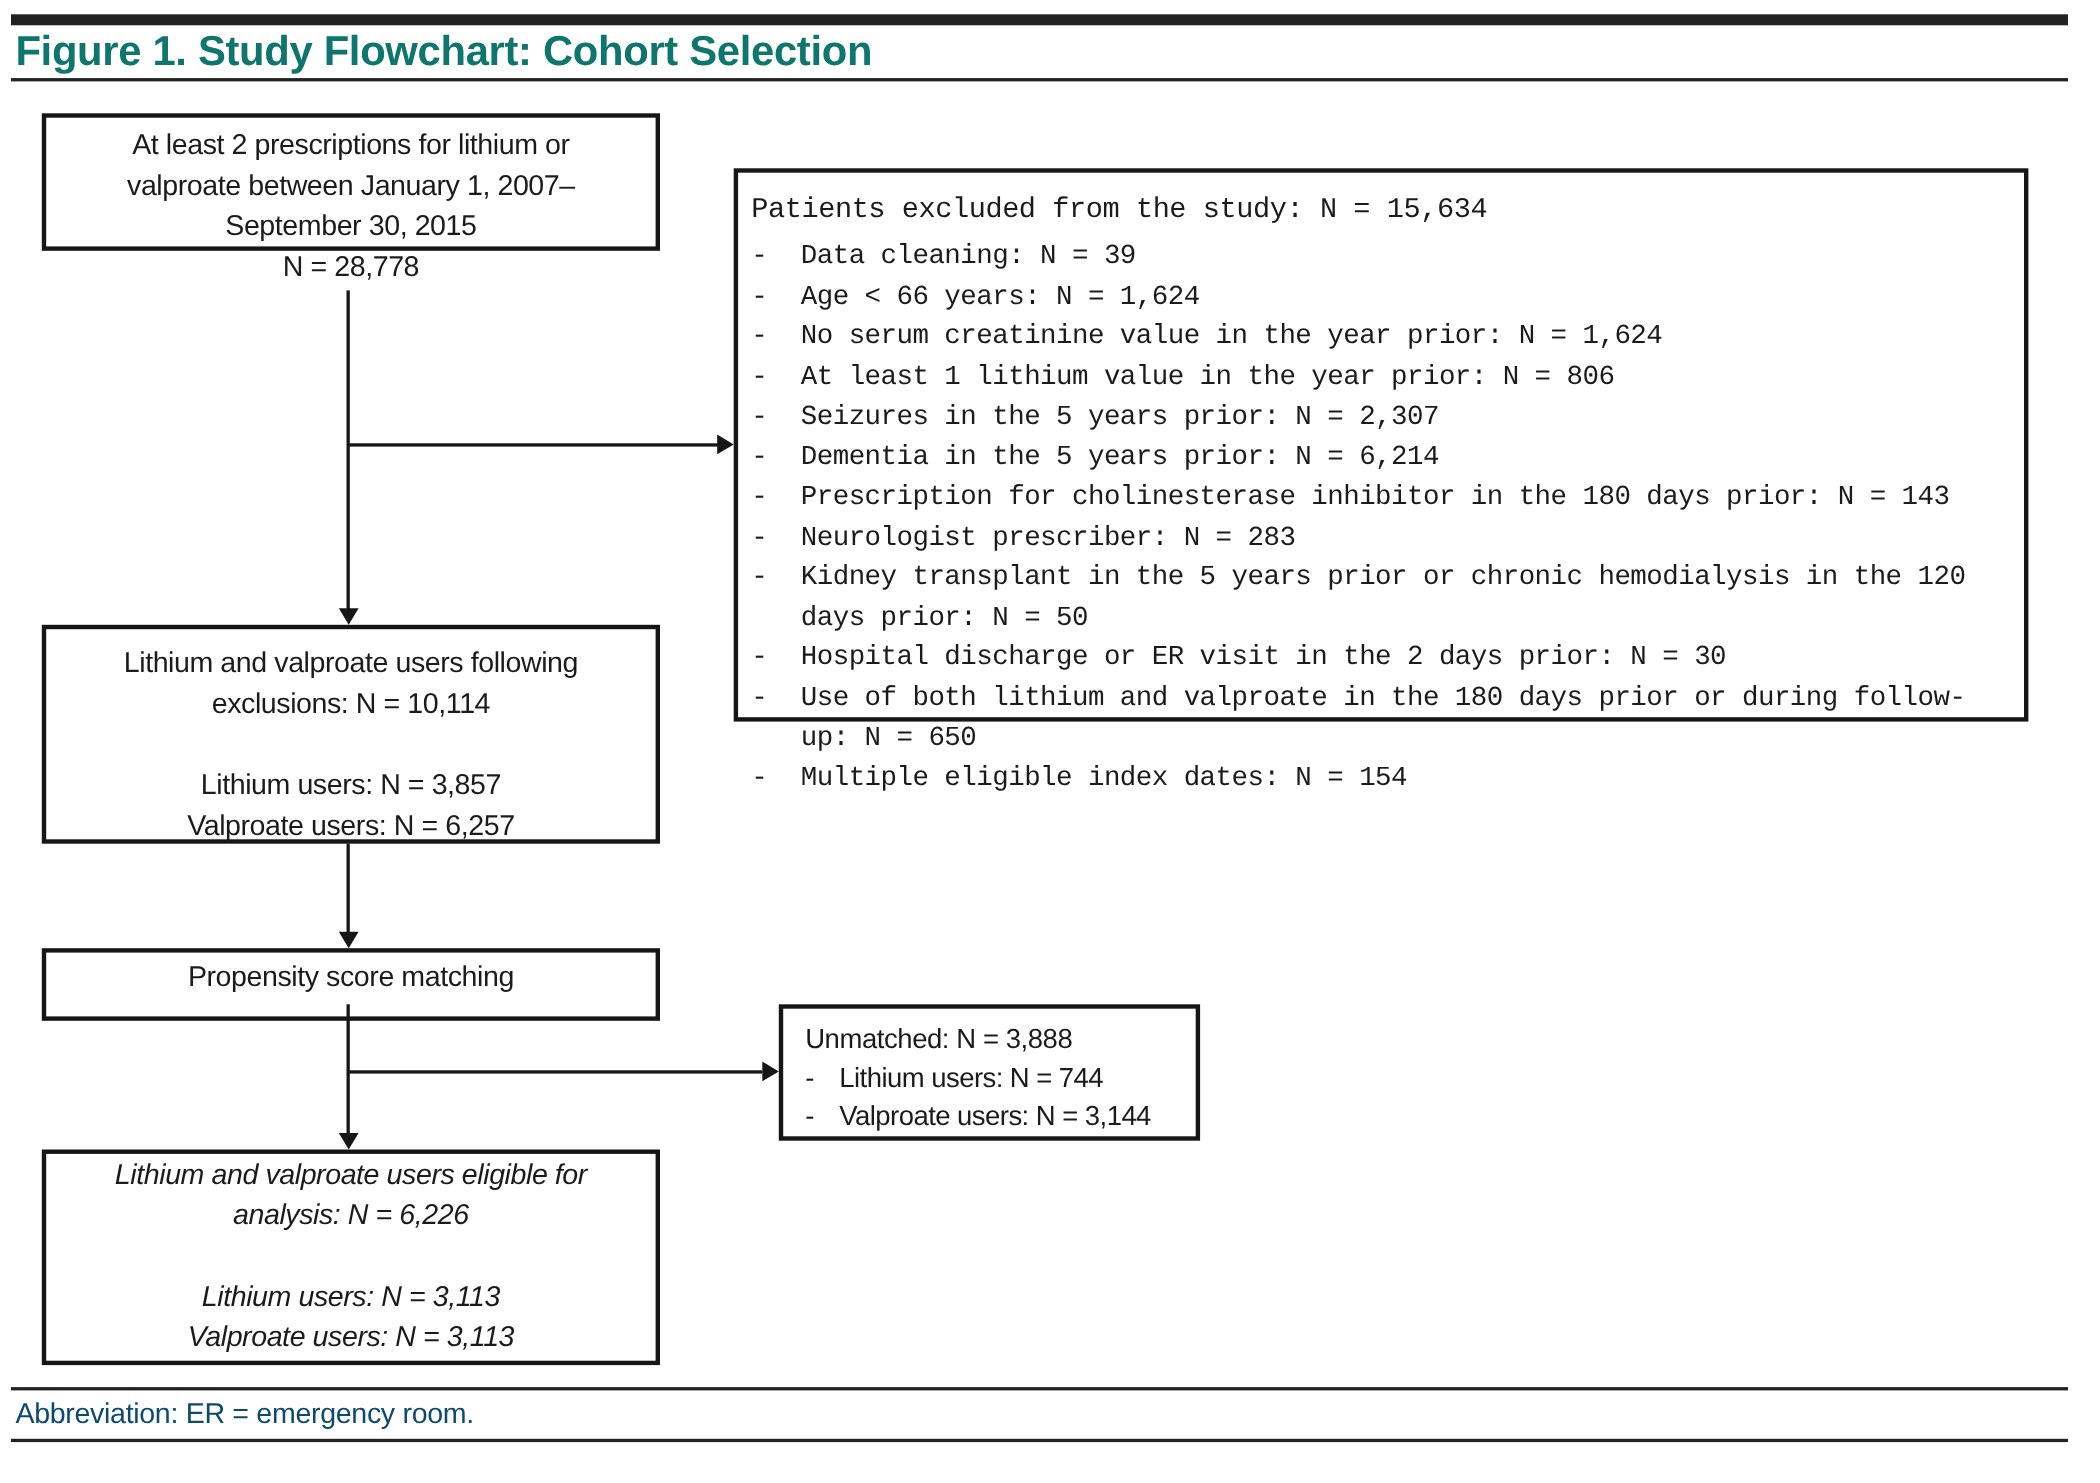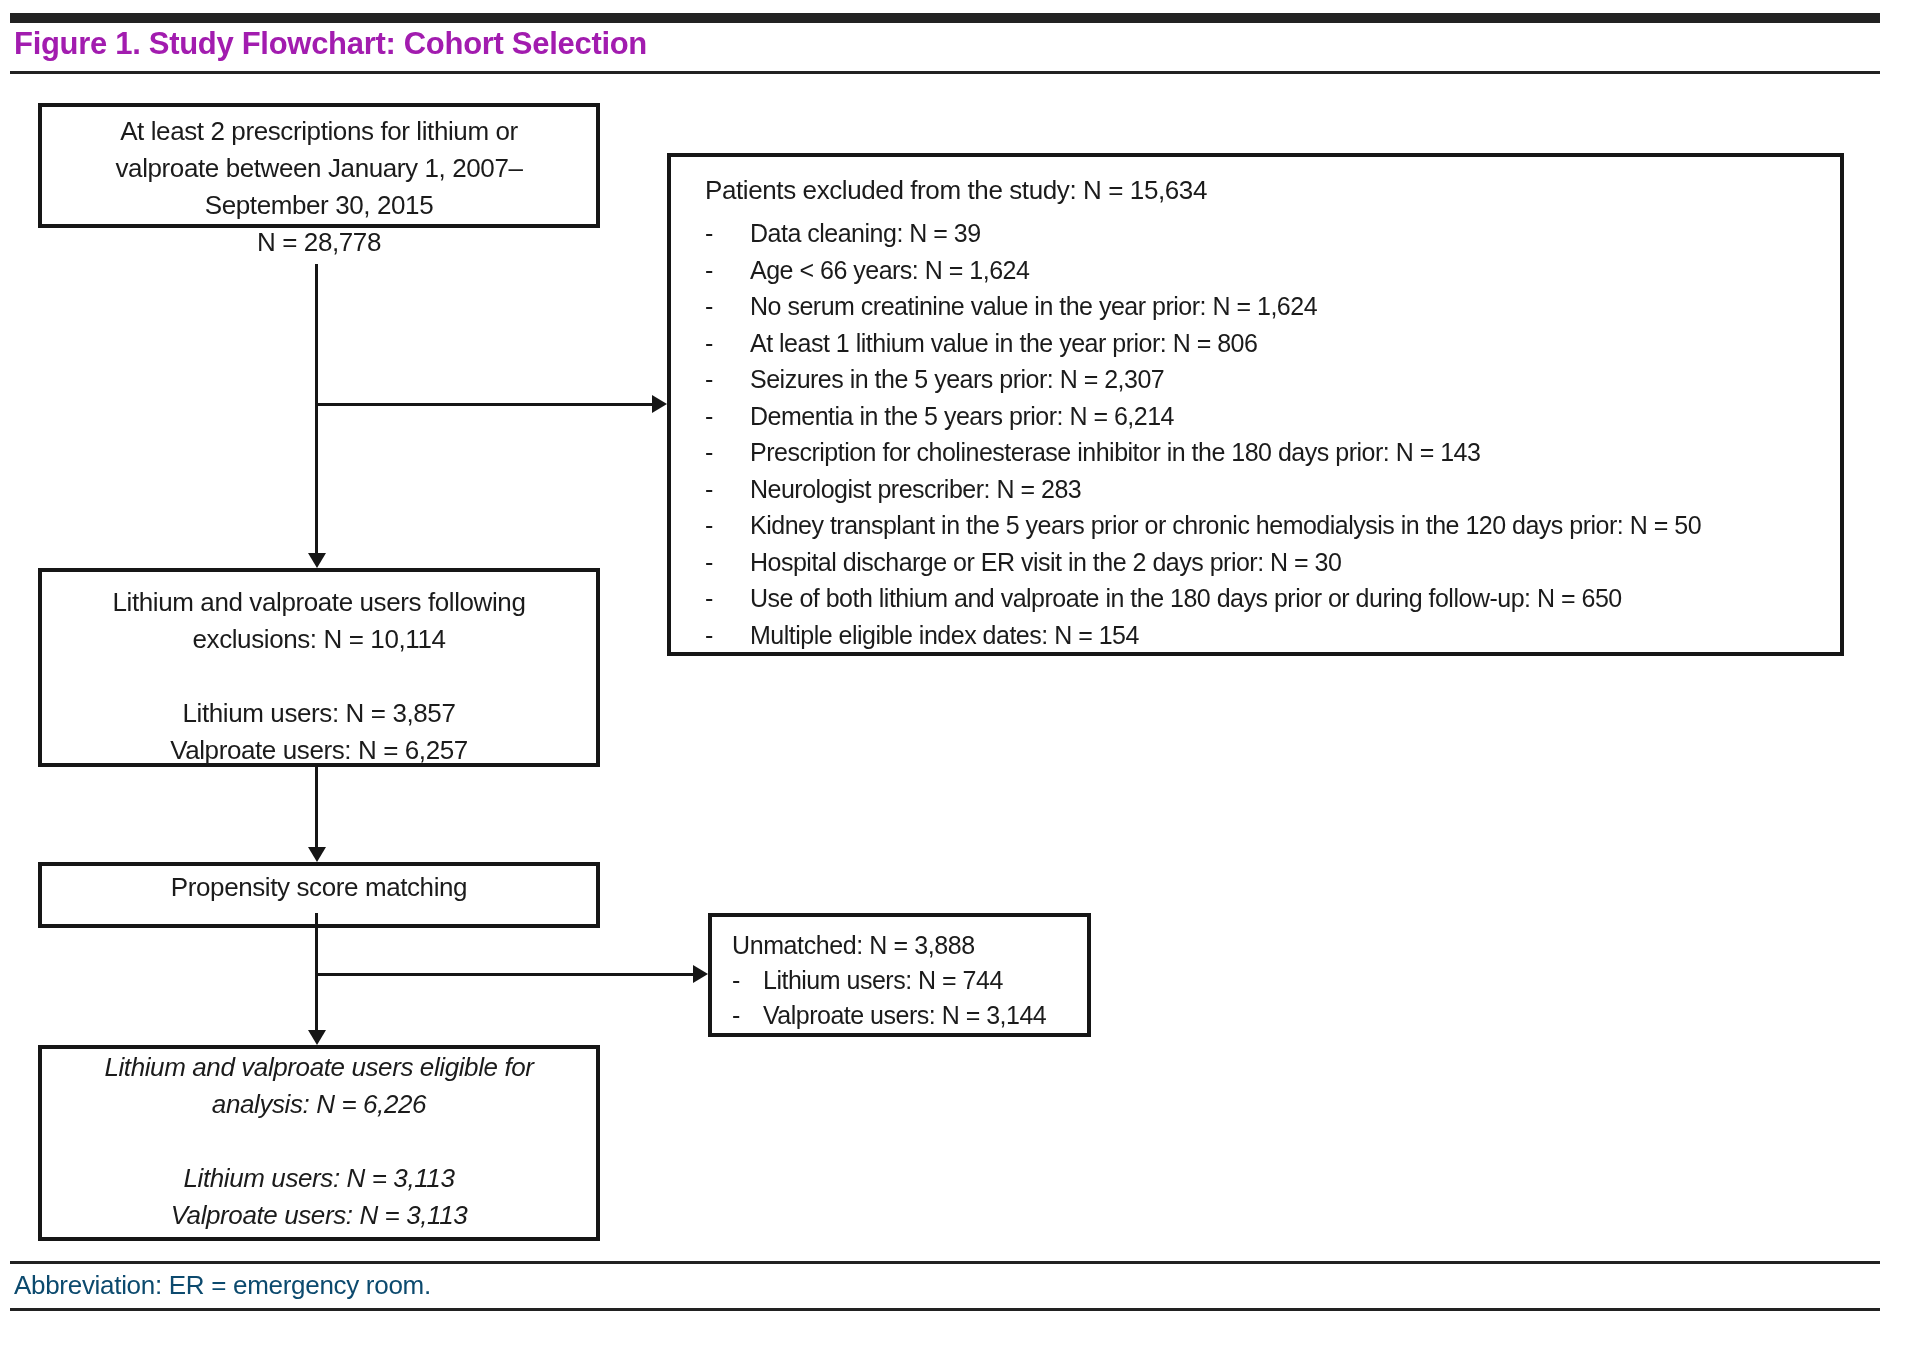--- a/index.html
+++ b/index.html
@@ -3,30 +3,30 @@
 <meta charset="utf-8">
 <style>
   html,body{margin:0;padding:0;background:#ffffff;}
   .page{
     position:relative;width:1909px;height:1348px;background:#ffffff;
     font-family:"Liberation Sans",sans-serif;color:#1b1b1b;overflow:hidden;
   }
   .rule{position:absolute;background:#222222;}
   .figure-title{
     position:absolute;left:14px;top:26px;width:1400px;
-    font-size:31px;font-weight:bold;letter-spacing:-0.3px;color:#a21caf;
+    font-size:38px;font-weight:bold;letter-spacing:-0.3px;color:#0f766e;
   }
   .box{
     position:absolute;box-sizing:border-box;background:#ffffff;
     border:4px solid #161616;
   }
   .center{text-align:center;}
   .bline{height:37px;line-height:37px;font-size:26px;letter-spacing:-0.4px;}
   .box-initial{left:38px;top:103px;width:562px;height:125px;padding-top:6px;}
-  .box-exclusions{left:667px;top:153px;width:1177px;height:503px;padding:14px 10px 0 34px;}
+  .box-exclusions{left:667px;top:153px;width:1177px;height:503px;padding:14px 10px 0 12px;font-family:Liberation Mono, monospace;}
   .x-header{font-size:26px;letter-spacing:-0.4px;line-height:38px;margin-bottom:6px;}
   .xli{display:flex;align-items:baseline;line-height:36.5px;font-size:25px;letter-spacing:-0.5px;}
   .xli .dash{width:45px;flex:0 0 45px;}
   .box-following{left:38px;top:568px;width:562px;height:199px;padding-top:12px;}
   .box-propensity{left:38px;top:862px;width:562px;height:66px;}
   .box-propensity .bline{line-height:43px;height:43px;}
   .box-unmatched{left:708px;top:913px;width:383px;height:124px;padding:10px 8px 0 20px;}
   .u-header{font-size:25px;letter-spacing:-0.4px;line-height:36px;}
   .uli{display:flex;align-items:baseline;line-height:35px;font-size:25px;letter-spacing:-0.5px;}
   .uli .dash{width:31px;flex:0 0 31px;}

